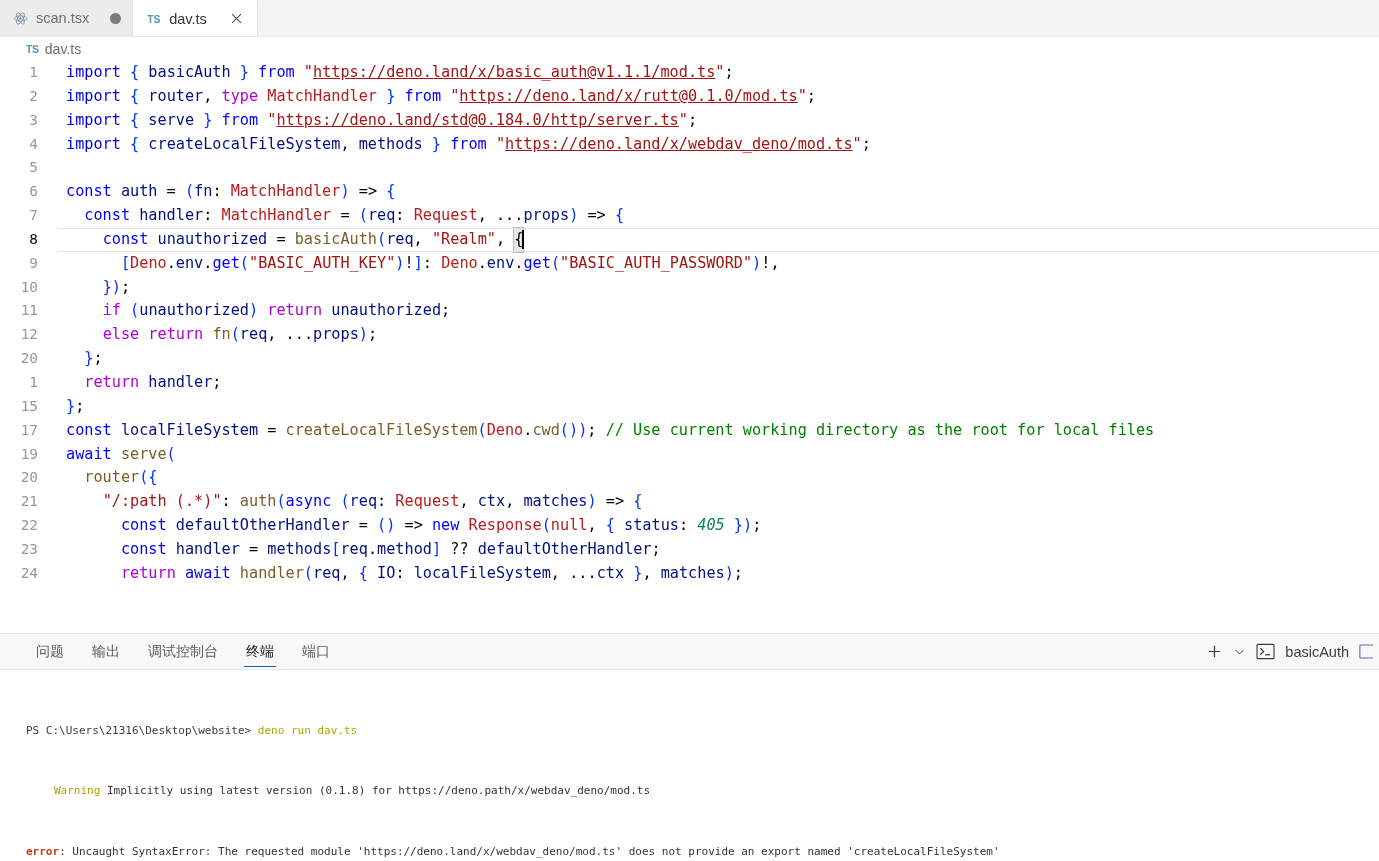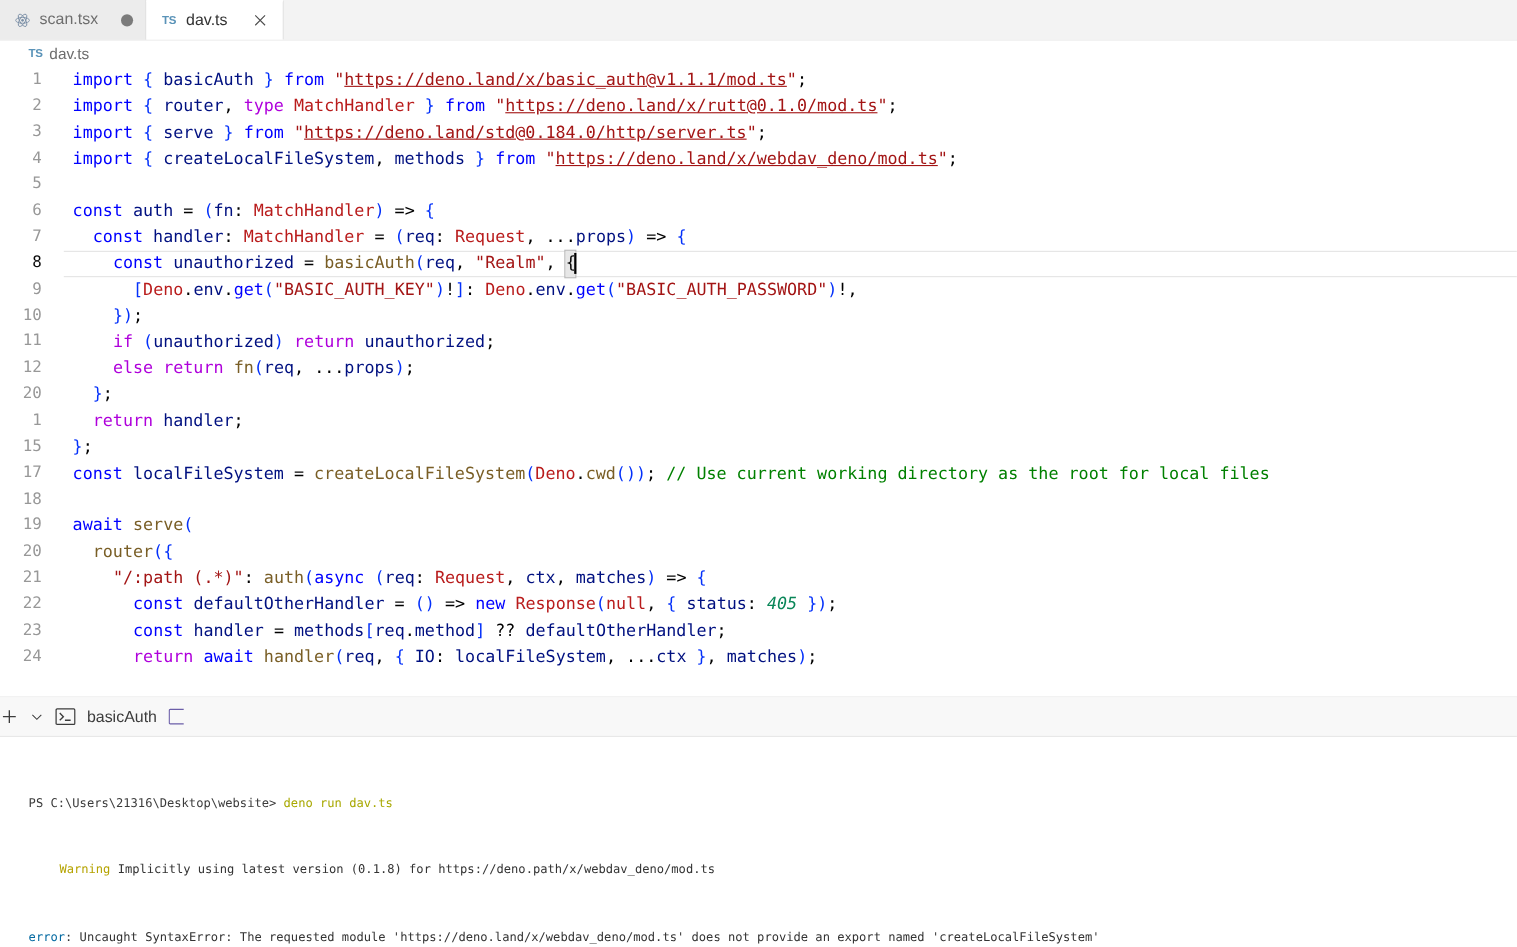--- a/index.html
+++ b/index.html
@@ -103,21 +103,21 @@
 
   .terminal {
     flex: 1; padding: 10px 0 0 26px; overflow: hidden; background: #ffffff;
     font-family: "DejaVu Sans Mono", monospace;
     font-size: 11px; line-height: 20.3px; white-space: pre; color: #333333;
   }
   .t-line { white-space: pre; }
   .t-prompt { color: #3b3b3b; }
   .t-cmd    { color: #a8a800; }
   .t-warn   { color: #b5a300; margin-left: 28px; }
-  .t-err    { color: #0369a1; font-weight: 400; }
+  .t-err    { color: #c2410c; font-weight: 700; }
   .t-txt    { color: #333333; }
 </style>
 </head>
 <body>
 
 <div id="app">
 
   <div class="tabbar">
 
     <div class="tab">
@@ -162,32 +162,38 @@
         <div class="row"><div class="gutter">7</div><div class="code"><span class="punc"> </span><span class="punc"> </span><span class="kw">const</span><span class="punc"> </span><span class="var">handler</span><span class="punc">:</span><span class="punc"> </span><span class="typ">MatchHandler</span><span class="punc"> </span><span class="punc">=</span><span class="punc"> </span><span class="brk1">(</span><span class="var">req</span><span class="punc">:</span><span class="punc"> </span><span class="typ">Request</span><span class="punc">,</span><span class="punc"> </span><span class="punc">.</span><span class="punc">.</span><span class="punc">.</span><span class="var">props</span><span class="brk1">)</span><span class="punc"> </span><span class="punc">=</span><span class="punc">&gt;</span><span class="punc"> </span><span class="brk1">{</span></div></div>
         <div class="row active-line"><div class="gutter">8</div><div class="code"><span class="punc"> </span><span class="punc"> </span><span class="punc"> </span><span class="punc"> </span><span class="kw">const</span><span class="punc"> </span><span class="var">unauthorized</span><span class="punc"> </span><span class="punc">=</span><span class="punc"> </span><span class="fn">basicAuth</span><span class="brk1">(</span><span class="var">req</span><span class="punc">,</span><span class="punc"> </span><span class="str">"</span><span class="str">Realm</span><span class="str">"</span><span class="punc">,</span><span class="punc"> </span><span class="bmatch">{</span><span class="caret"></span></div></div>
         <div class="row"><div class="gutter">9</div><div class="code"><span class="punc"> </span><span class="punc"> </span><span class="punc"> </span><span class="punc"> </span><span class="punc"> </span><span class="punc"> </span><span class="brk1">[</span><span class="typ">Deno</span><span class="punc">.</span><span class="var">env</span><span class="punc">.</span><span class="kw">get</span><span class="brk1">(</span><span class="str">"</span><span class="str">BASIC_AUTH_KEY</span><span class="str">"</span><span class="brk1">)</span><span class="punc">!</span><span class="brk1">]</span><span class="punc">:</span><span class="punc"> </span><span class="typ">Deno</span><span class="punc">.</span><span class="var">env</span><span class="punc">.</span><span class="kw">get</span><span class="brk1">(</span><span class="str">"</span><span class="str">BASIC_AUTH_PASSWORD</span><span class="str">"</span><span class="brk1">)</span><span class="punc">!</span><span class="punc">,</span></div></div>
         <div class="row"><div class="gutter">10</div><div class="code"><span class="punc"> </span><span class="punc"> </span><span class="punc"> </span><span class="punc"> </span><span class="brk1">}</span><span class="brk1">)</span><span class="punc">;</span></div></div>
         <div class="row"><div class="gutter">11</div><div class="code"><span class="punc"> </span><span class="punc"> </span><span class="punc"> </span><span class="punc"> </span><span class="ctl">if</span><span class="punc"> </span><span class="brk1">(</span><span class="var">unauthorized</span><span class="brk1">)</span><span class="punc"> </span><span class="ctl">return</span><span class="punc"> </span><span class="var">unauthorized</span><span class="punc">;</span></div></div>
         <div class="row"><div class="gutter">12</div><div class="code"><span class="punc"> </span><span class="punc"> </span><span class="punc"> </span><span class="punc"> </span><span class="ctl">else</span><span class="punc"> </span><span class="ctl">return</span><span class="punc"> </span><span class="fn">fn</span><span class="brk1">(</span><span class="var">req</span><span class="punc">,</span><span class="punc"> </span><span class="punc">.</span><span class="punc">.</span><span class="punc">.</span><span class="var">props</span><span class="brk1">)</span><span class="punc">;</span></div></div>
         <div class="row"><div class="gutter">20</div><div class="code"><span class="punc"> </span><span class="punc"> </span><span class="brk1">}</span><span class="punc">;</span></div></div>
         <div class="row"><div class="gutter">1</div><div class="code"><span class="punc"> </span><span class="punc"> </span><span class="ctl">return</span><span class="punc"> </span><span class="var">handler</span><span class="punc">;</span></div></div>
         <div class="row"><div class="gutter">15</div><div class="code"><span class="brk1">}</span><span class="punc">;</span></div></div>
         <div class="row"><div class="gutter">17</div><div class="code"><span class="kw">const</span><span class="punc"> </span><span class="var">localFileSystem</span><span class="punc"> </span><span class="punc">=</span><span class="punc"> </span><span class="fn">createLocalFileSystem</span><span class="brk1">(</span><span class="typ">Deno</span><span class="punc">.</span><span class="fn">cwd</span><span class="brk1">(</span><span class="brk1">)</span><span class="brk1">)</span><span class="punc">;</span><span class="punc"> </span><span class="cmt">// Use current working directory as the root for local files</span></div></div>
-        <div class="row"><div class="gutter">18</div><div class="code"></div></div>
         <div class="row"><div class="gutter">19</div><div class="code"><span class="kw">await</span><span class="punc"> </span><span class="fn">serve</span><span class="brk1">(</span></div></div>
         <div class="row"><div class="gutter">20</div><div class="code"><span class="punc"> </span><span class="punc"> </span><span class="fn">router</span><span class="brk1">(</span><span class="brk1">{</span></div></div>
         <div class="row"><div class="gutter">21</div><div class="code"><span class="punc"> </span><span class="punc"> </span><span class="punc"> </span><span class="punc"> </span><span class="str">"</span><span class="str">/:path (.*)</span><span class="str">"</span><span class="punc">:</span><span class="punc"> </span><span class="fn">auth</span><span class="brk1">(</span><span class="kw">async</span><span class="punc"> </span><span class="brk1">(</span><span class="var">req</span><span class="punc">:</span><span class="punc"> </span><span class="typ">Request</span><span class="punc">,</span><span class="punc"> </span><span class="var">ctx</span><span class="punc">,</span><span class="punc"> </span><span class="var">matches</span><span class="brk1">)</span><span class="punc"> </span><span class="punc">=</span><span class="punc">&gt;</span><span class="punc"> </span><span class="brk1">{</span></div></div>
         <div class="row"><div class="gutter">22</div><div class="code"><span class="punc"> </span><span class="punc"> </span><span class="punc"> </span><span class="punc"> </span><span class="punc"> </span><span class="punc"> </span><span class="kw">const</span><span class="punc"> </span><span class="var">defaultOtherHandler</span><span class="punc"> </span><span class="punc">=</span><span class="punc"> </span><span class="brk1">(</span><span class="brk1">)</span><span class="punc"> </span><span class="punc">=</span><span class="punc">&gt;</span><span class="punc"> </span><span class="kw">new</span><span class="punc"> </span><span class="typ">Response</span><span class="brk1">(</span><span class="typ">null</span><span class="punc">,</span><span class="punc"> </span><span class="brk1">{</span><span class="punc"> </span><span class="var">status</span><span class="punc">:</span><span class="punc"> </span><span class="num">405</span><span class="punc"> </span><span class="brk1">}</span><span class="brk1">)</span><span class="punc">;</span></div></div>
         <div class="row"><div class="gutter">23</div><div class="code"><span class="punc"> </span><span class="punc"> </span><span class="punc"> </span><span class="punc"> </span><span class="punc"> </span><span class="punc"> </span><span class="kw">const</span><span class="punc"> </span><span class="var">handler</span><span class="punc"> </span><span class="punc">=</span><span class="punc"> </span><span class="var">methods</span><span class="brk1">[</span><span class="var">req</span><span class="punc">.</span><span class="var">method</span><span class="brk1">]</span><span class="punc"> </span><span class="punc">?</span><span class="punc">?</span><span class="punc"> </span><span class="var">defaultOtherHandler</span><span class="punc">;</span></div></div>
         <div class="row"><div class="gutter">24</div><div class="code"><span class="punc"> </span><span class="punc"> </span><span class="punc"> </span><span class="punc"> </span><span class="punc"> </span><span class="punc"> </span><span class="ctl">return</span><span class="punc"> </span><span class="kw">await</span><span class="punc"> </span><span class="fn">handler</span><span class="brk1">(</span><span class="var">req</span><span class="punc">,</span><span class="punc"> </span><span class="brk1">{</span><span class="punc"> </span><span class="var">IO</span><span class="punc">:</span><span class="punc"> </span><span class="var">localFileSystem</span><span class="punc">,</span><span class="punc"> </span><span class="punc">.</span><span class="punc">.</span><span class="punc">.</span><span class="var">ctx</span><span class="punc"> </span><span class="brk1">}</span><span class="punc">,</span><span class="punc"> </span><span class="var">matches</span><span class="brk1">)</span><span class="punc">;</span></div></div>
       </div>
   </div>
 
   <div class="panel">
     <div class="panel-head">
+      <div class="panel-tabs" id="panel-tabs">
+          <div class="ptab">问题</div>
+          <div class="ptab">输出</div>
+          <div class="ptab">调试控制台</div>
+          <div class="ptab active">终端</div>
+          <div class="ptab">端口</div>
+        </div>
       <div class="panel-actions">
         <span class="pa-item">
           <svg width="17" height="17" viewBox="0 0 16 16">
               <path d="M8 2.5V13.5 M2.5 8H13.5" stroke="#3c3c3c" stroke-width="1.15" fill="none"></path>
             </svg>
         </span>
         <span class="pa-item">
           <svg width="13" height="13" viewBox="0 0 16 16">
               <path d="M3 6 L8 11 L13 6" stroke="#3c3c3c" stroke-width="1.15" fill="none"></path>
             </svg>

